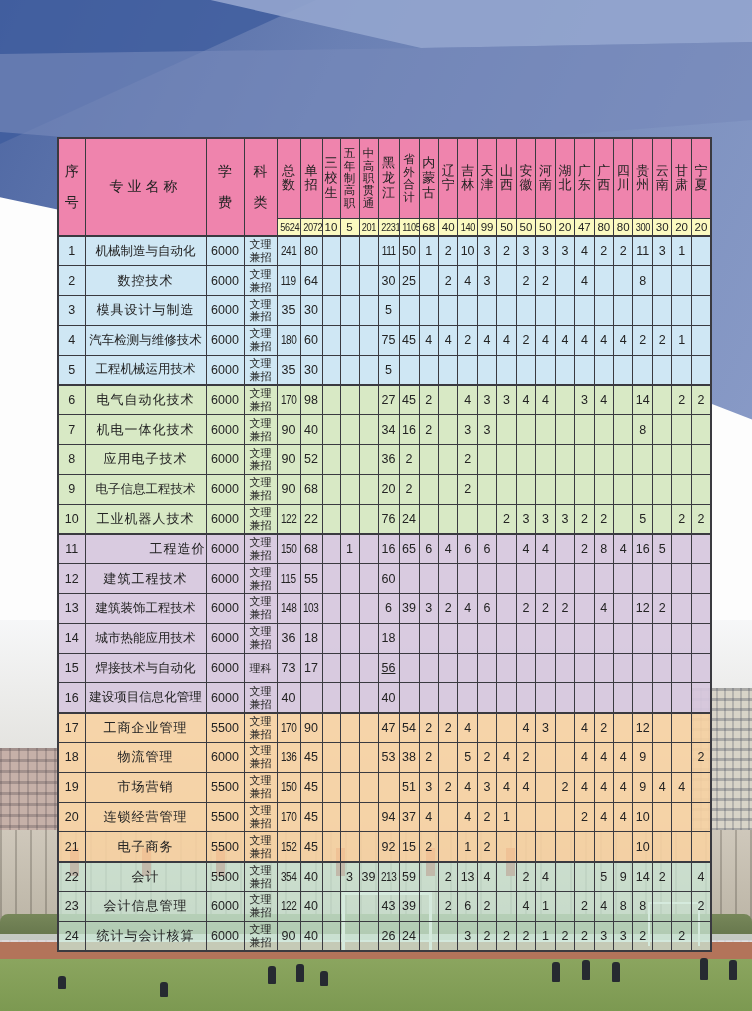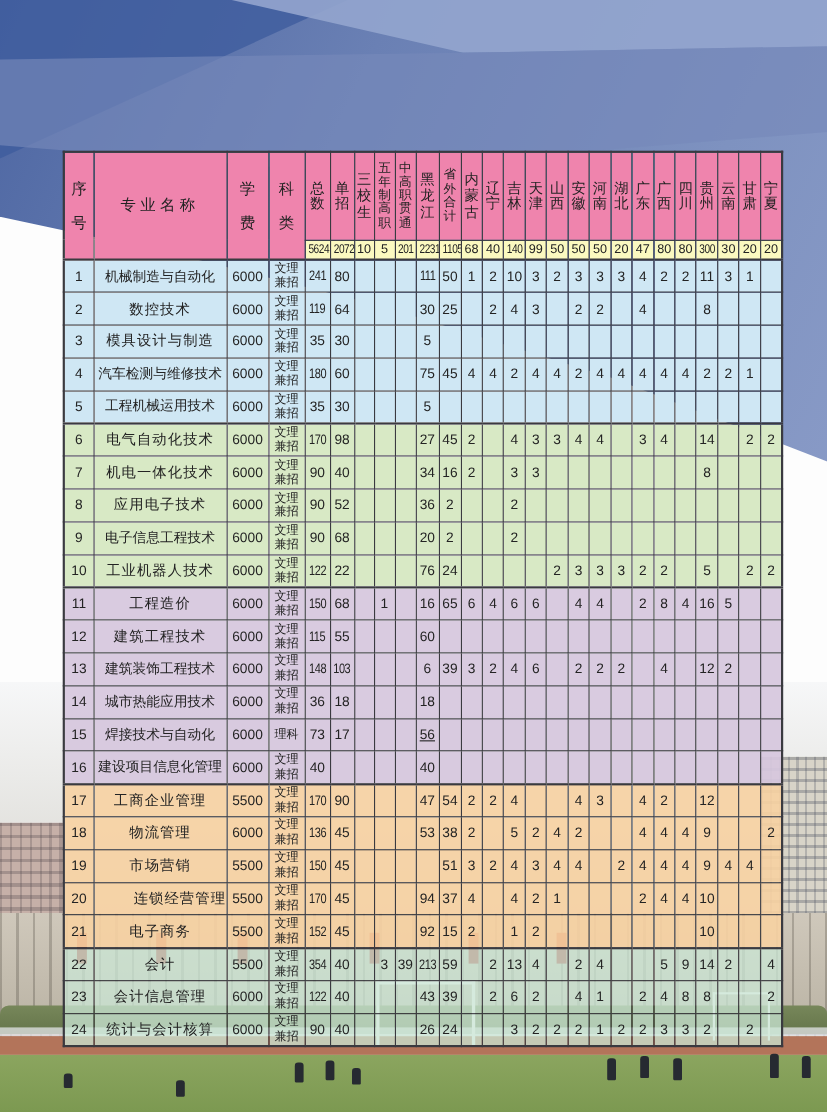--- a/index.html
+++ b/index.html
@@ -631,21 +631,21 @@
           <td class="c-val" style="background-color: rgb(216, 233, 197);"><span>2</span></td>
           <td class="c-val" style="background-color: rgb(216, 233, 197);"><span>2</span></td>
           <td class="c-val" style="background-color: rgb(216, 233, 197);"></td>
           <td class="c-val" style="background-color: rgb(216, 233, 197);"><span>5</span></td>
           <td class="c-val" style="background-color: rgb(216, 233, 197);"></td>
           <td class="c-val" style="background-color: rgb(216, 233, 197);"><span>2</span></td>
           <td class="c-val" style="background-color: rgb(216, 233, 197);"><span>2</span></td>
         </tr>
         <tr class="gs">
           <td class="c-no" style="background-color: rgba(214, 199, 222, 0.93);">11</td>
-          <td class="c-name" style="background-color: rgba(214, 199, 222, 0.93);">工程造价</td>
+          <td class="c-name" style="background-color: rgba(214, 199, 222, 0.93); text-align: right;">工程造价</td>
           <td class="c-fee" style="background-color: rgba(214, 199, 222, 0.93);">6000</td>
           <td class="c-cat" style="background-color: rgba(214, 199, 222, 0.93);">
             <div>文理</div>
             <div>兼招</div>
           </td>
           <td class="c-val" style="background-color: rgba(214, 199, 222, 0.93);"><span class="cnd">150</span></td>
           <td class="c-val" style="background-color: rgba(214, 199, 222, 0.93);"><span>68</span></td>
           <td class="c-val" style="background-color: rgba(214, 199, 222, 0.93);"></td>
           <td class="c-val" style="background-color: rgba(214, 199, 222, 0.93);"><span>1</span></td>
           <td class="c-val" style="background-color: rgba(214, 199, 222, 0.93);"></td>
@@ -907,21 +907,21 @@
           <td class="c-val" style="background-color: rgba(247, 210, 162, 0.9);"><span>4</span></td>
           <td class="c-val" style="background-color: rgba(247, 210, 162, 0.9);"><span>4</span></td>
           <td class="c-val" style="background-color: rgba(247, 210, 162, 0.9);"><span>4</span></td>
           <td class="c-val" style="background-color: rgba(247, 210, 162, 0.9);"><span>9</span></td>
           <td class="c-val" style="background-color: rgba(247, 210, 162, 0.9);"><span>4</span></td>
           <td class="c-val" style="background-color: rgba(247, 210, 162, 0.9);"><span>4</span></td>
           <td class="c-val" style="background-color: rgba(247, 210, 162, 0.9);"></td>
         </tr>
         <tr>
           <td class="c-no" style="background-color: rgba(247, 210, 162, 0.9);">20</td>
-          <td class="c-name" style="background-color: rgba(247, 210, 162, 0.9); text-align: right;">连锁经营管理</td>
+          <td class="c-name" style="background-color: rgba(247, 210, 162, 0.9);">连锁经营管理</td>
           <td class="c-fee" style="background-color: rgba(247, 210, 162, 0.9);">5500</td>
           <td class="c-cat" style="background-color: rgba(247, 210, 162, 0.9);">
             <div>文理</div>
             <div>兼招</div>
           </td>
           <td class="c-val" style="background-color: rgba(247, 210, 162, 0.9);"><span class="cnd">170</span></td>
           <td class="c-val" style="background-color: rgba(247, 210, 162, 0.9);"><span>45</span></td>
           <td class="c-val" style="background-color: rgba(247, 210, 162, 0.9);"></td>
           <td class="c-val" style="background-color: rgba(247, 210, 162, 0.9);"></td>
           <td class="c-val" style="background-color: rgba(247, 210, 162, 0.9);"></td>

